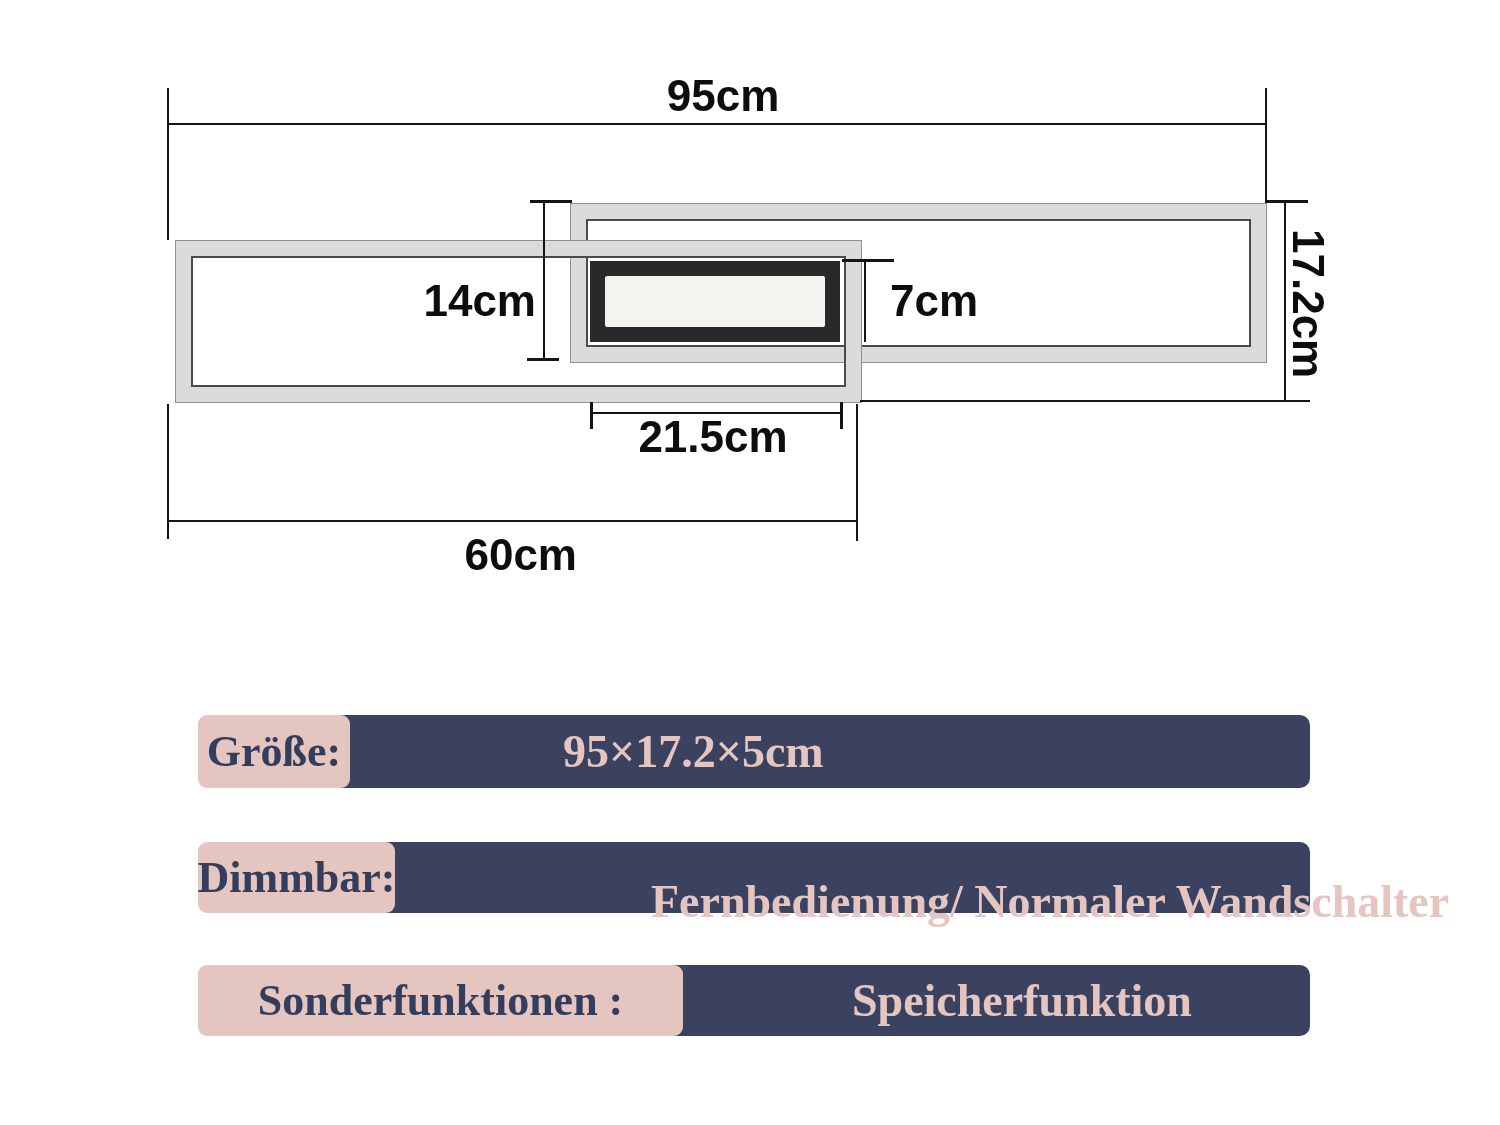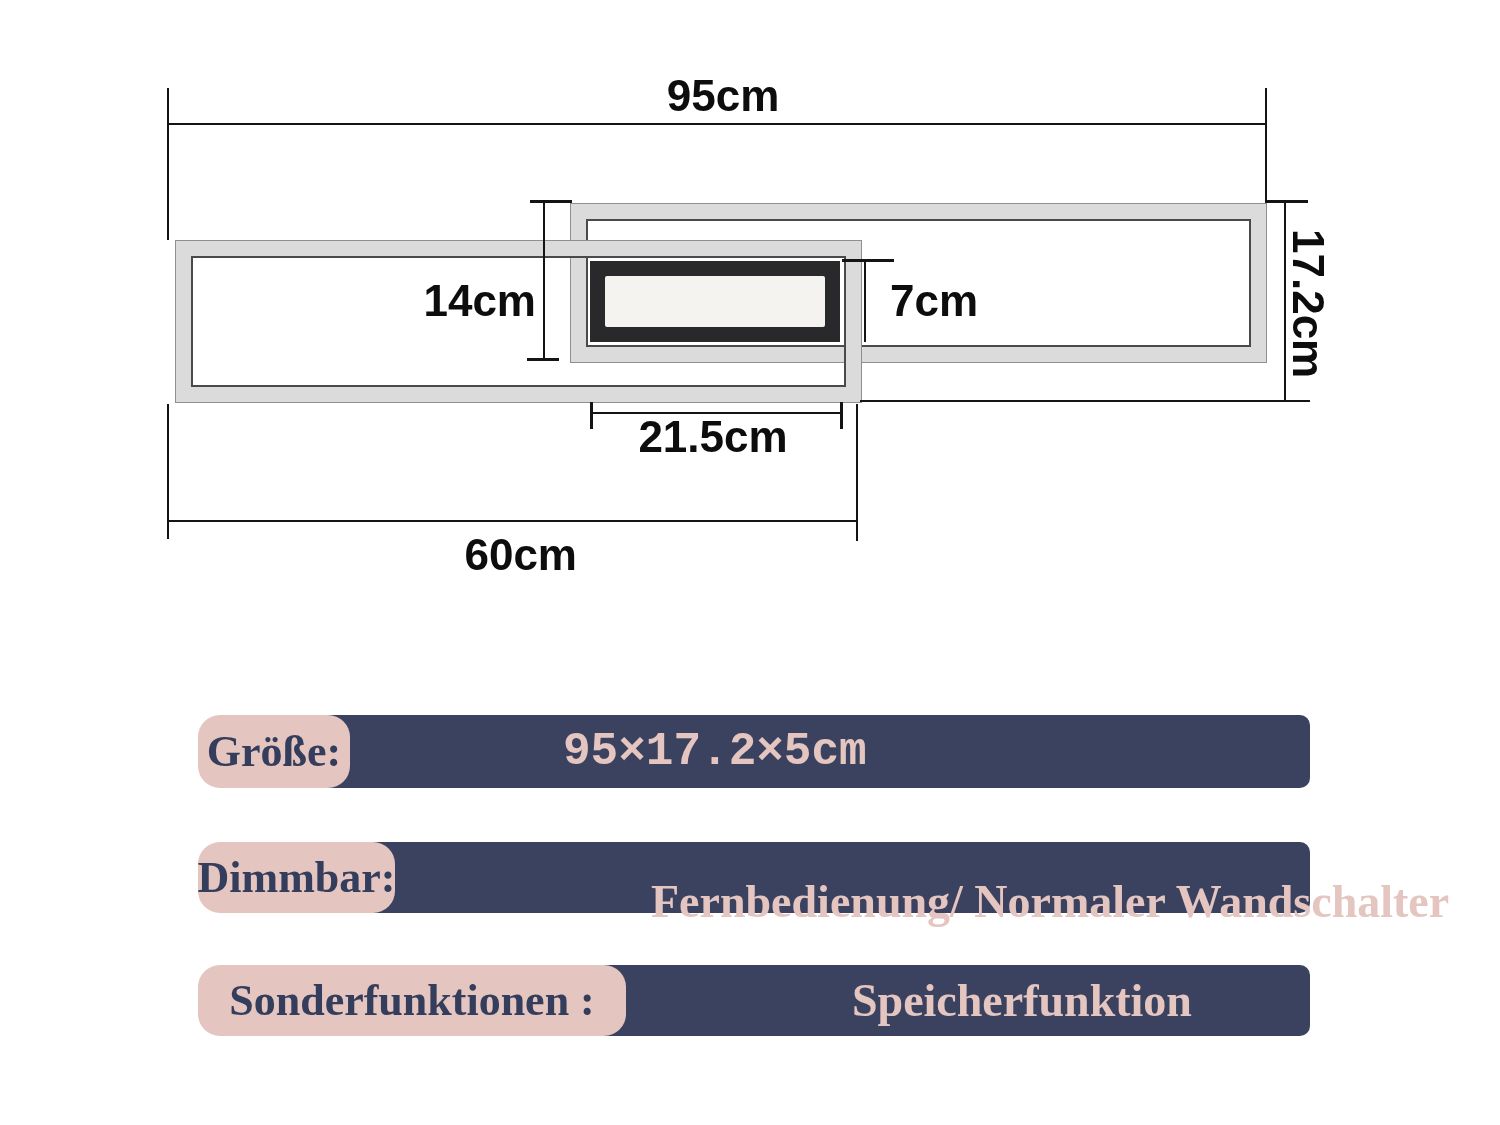--- a/index.html
+++ b/index.html
@@ -85,39 +85,39 @@
   .row3 { top:965px; height:71px; }
   .spec-bg {
     position:absolute; top:0; bottom:0; left:60px; right:0;
     background: var(--bar-navy, #3a4260);
     border-radius: 10px;
     z-index:1;
   }
   .spec-label {
     position:absolute; left:0; top:0; bottom:0; z-index:2;
     background: var(--bar-pink, #e4c5c0);
-    border-radius: 22px;
+    border-radius: 9px;
     display:flex; align-items:center; justify-content:center;
     font-family: "Liberation Serif", serif;
     font-weight:bold; font-size:44px;
     color: var(--label-text, #343d5b);
     white-space:nowrap;
   }
   .row1 .spec-label { width:152px; }
   .row2 .spec-label { width:197px; }
-  .row3 .spec-label { width:428px; }
+  .row3 .spec-label { width:485px; }
   .spec-value {
     position:absolute; top:0; bottom:0; z-index:2;
     display:flex; align-items:center;
     font-family: "Liberation Serif", serif;
     font-weight:bold; font-size:46px;
     color: var(--bar-pink, #e4c5c0);
     white-space:nowrap;
   }
-  .row1 .spec-value { left:365px;font-family:Liberation Mono, monospace; }
+  .row1 .spec-value { left:365px; }
   .row2 .spec-value { left:453px;margin-top:48px; }
   .row3 .spec-value { left:654px; }
 </style>
 </head>
 <body>
 
 <div class="canvas">
 
   <div class="frame frame-upper"></div>
   <div class="frame frame-lower"></div>

